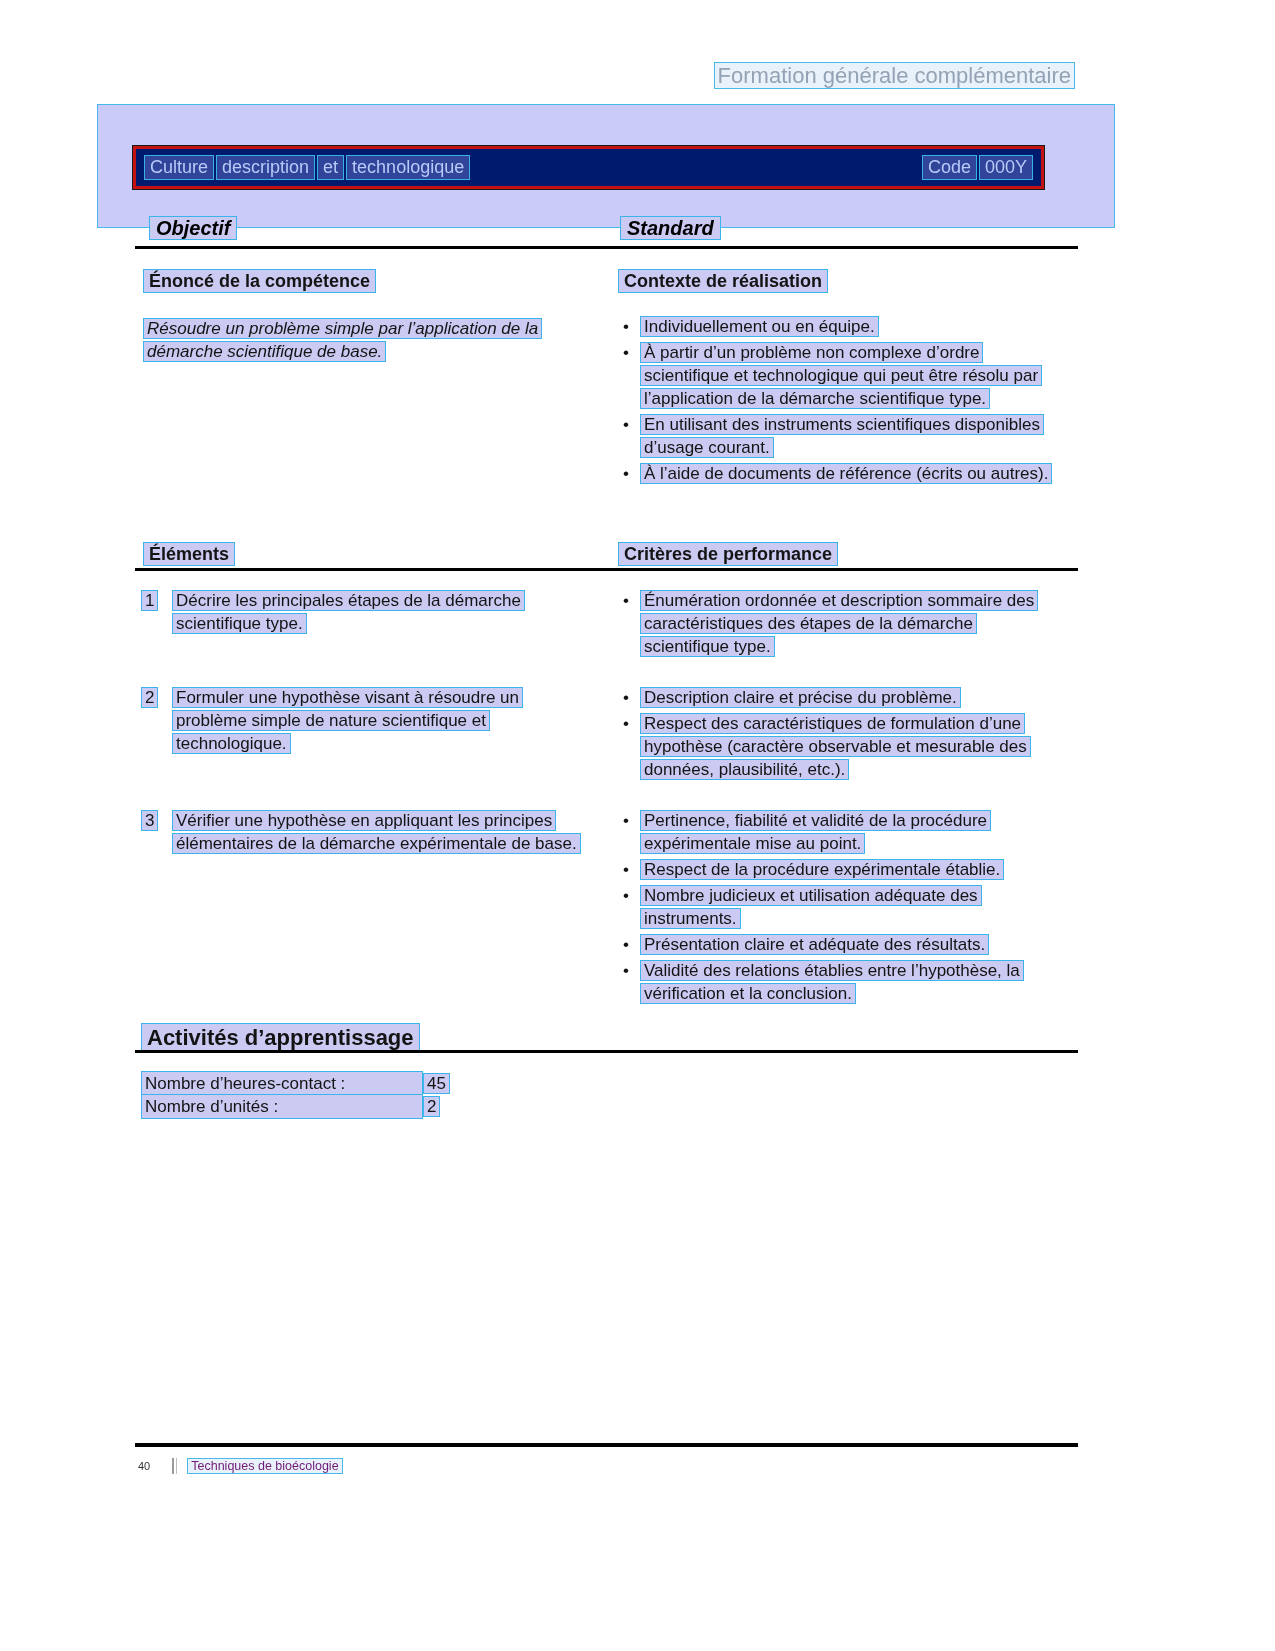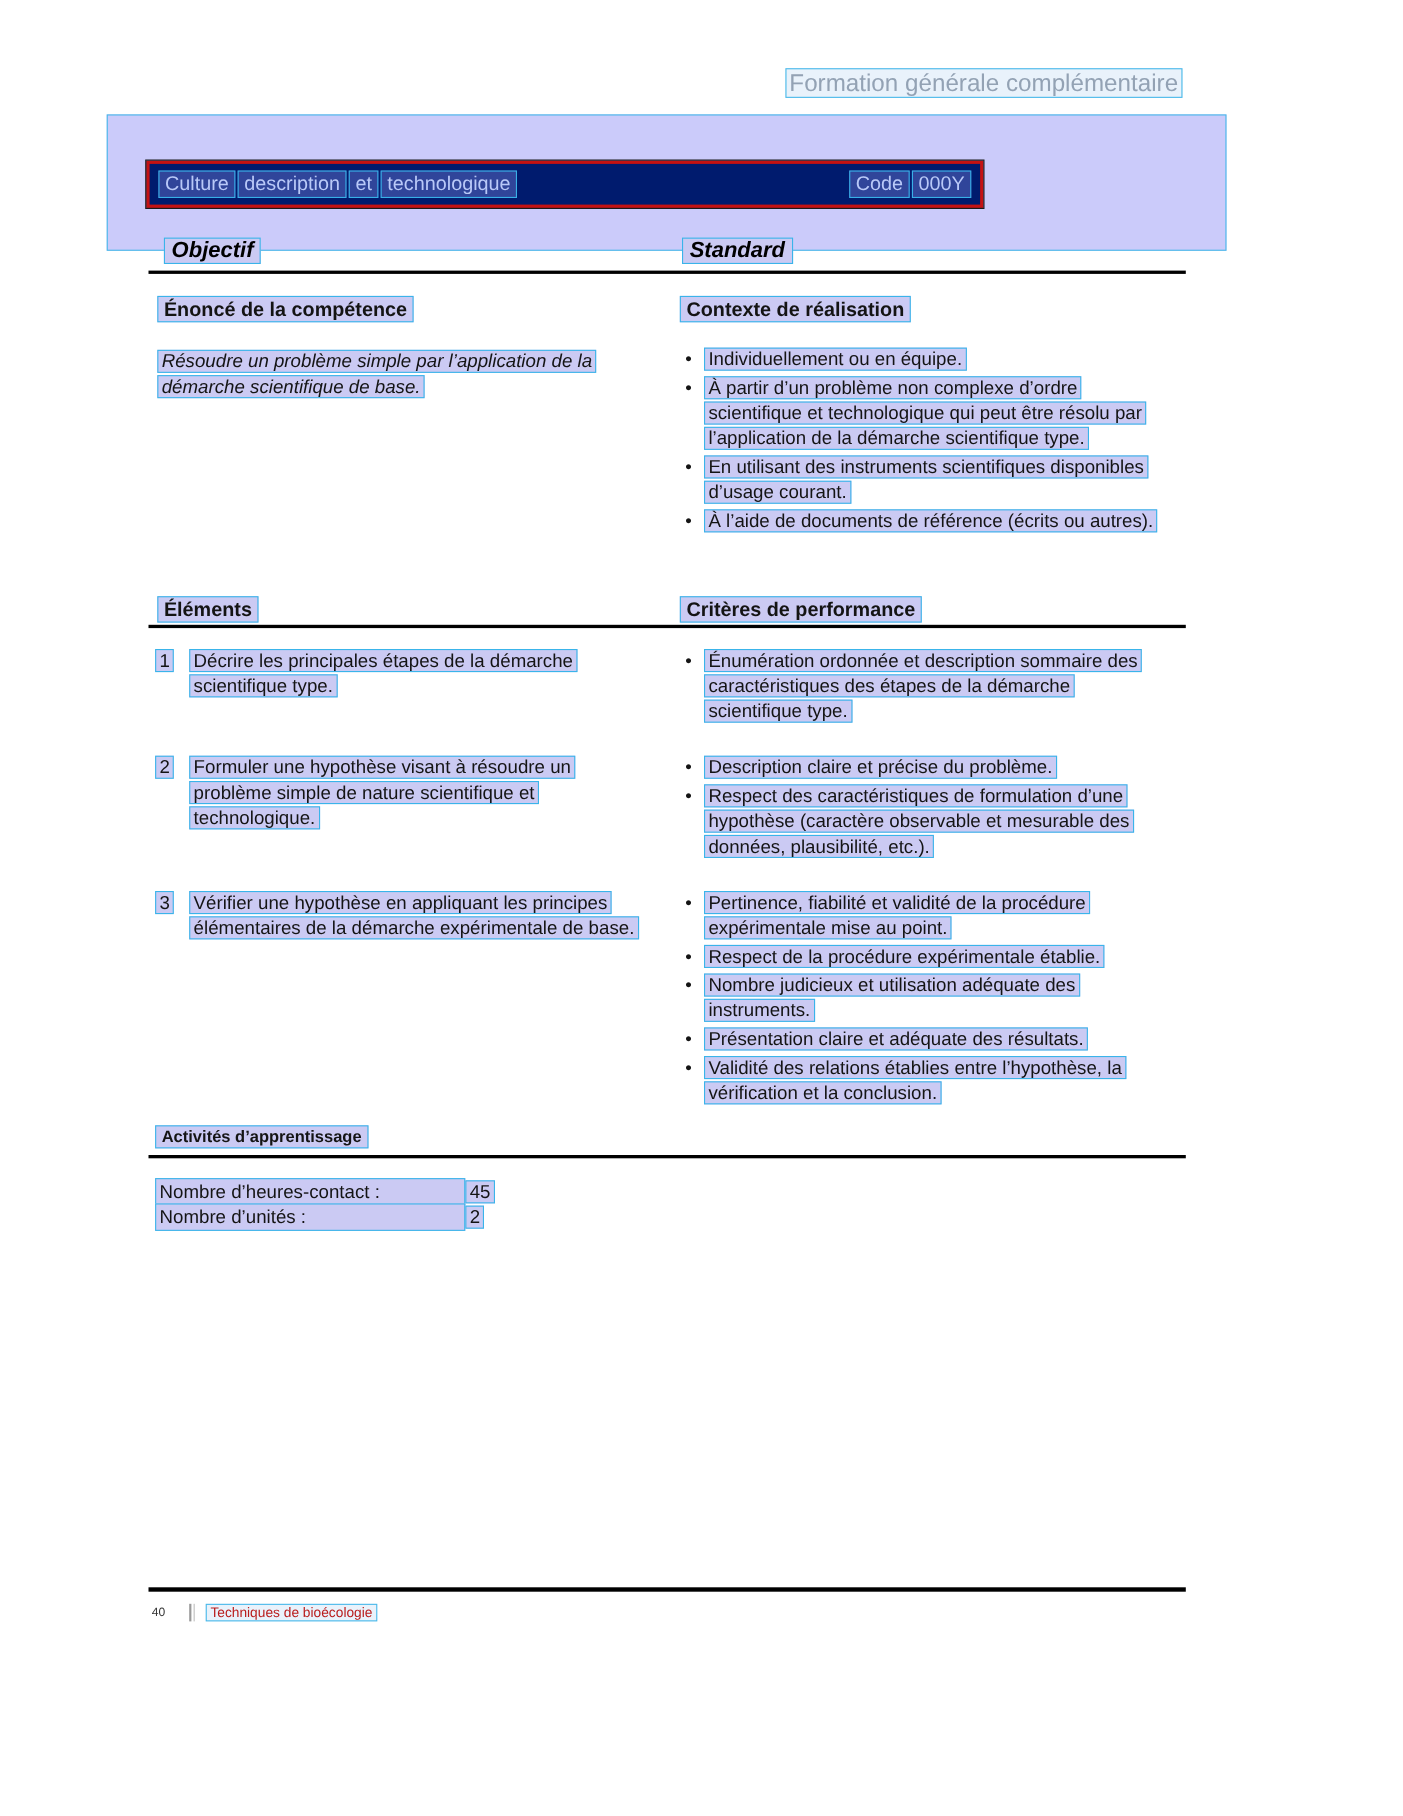--- a/index.html
+++ b/index.html
@@ -27,21 +27,21 @@
   .top-note {
     position:absolute; top:63px; right:200px;
     font-size:22px; color:#93a2b4;
   }
 
   .banner-box {
     position:absolute; left:97px; top:104px; width:1018px; height:124px;
     background:#cbcbfa; border:1px solid #49b9ea;
   }
   .title-bar {
-    position:absolute; left:133px; top:146px; width:761px; height:43px;
+    position:absolute; left:133px; top:146px; width:911px; height:43px;
     background:#001b6e;
     border:3px solid #c41212;
     outline:1px solid #1a1a1a;
     display:flex; align-items:center;
     padding:0 8px;
     font-size:18px;
   }
   .bar-words { display:flex; gap:2px; }
   .bar-word, .bar-code {
     color:#b9c9f8;
@@ -86,40 +86,40 @@
   .bullet { display:flex; margin-bottom:3px; }
   .bullet .dot { flex:none; width:25px; padding-left:8px; }
   .bullet .dot::before { content:"\2022"; }
   .bullet .btxt { max-width:422px; }
 
   .row { margin-bottom:25px; }
   .num-item { display:flex; }
   .num-item .num-w { flex:none; width:37px; padding-left:6px; }
   .num-item .ntxt { max-width:420px; }
 
-  .activities-heading { position:absolute; left:135px; top:1025px; padding-left:6px; font-size:15px; font-weight:bold; }
+  .activities-heading { position:absolute; left:135px; top:1025px; padding-left:6px; font-size:22px; font-weight:bold; }
   .activities-heading .hl { padding:1px 5px; }
 
   .field-row { position:absolute; left:135px; font-size:17px; line-height:23px; padding-left:6px; }
   .field-row.hours { top:1071px; }
   .field-row.units { top:1094px; }
   .field-label { display:inline-block; width:282px; }
   .field-value { }
 
   .footer {
     position:absolute; left:138px; top:1458px;
     display:flex; align-items:center;
   }
   .footer .pnum { font-size:11px; color:#333; }
   .footer .vbar {
     display:inline-block; width:5px; height:16px;
     border-left:2px solid #9a9a9a; border-right:1px solid #bdbdbd;
     margin:0 10px 0 22px;
   }
-  .footer .flabel { font-size:12.5px; color:#b91c1c; }
+  .footer .flabel { font-size:12.5px; color:#701a75; }
 </style>
 </head>
 <body>
 
 <div class="page">
 
   <div class="top-note">
     <span class="hl-light">Formation générale complémentaire</span>
   </div>
 

